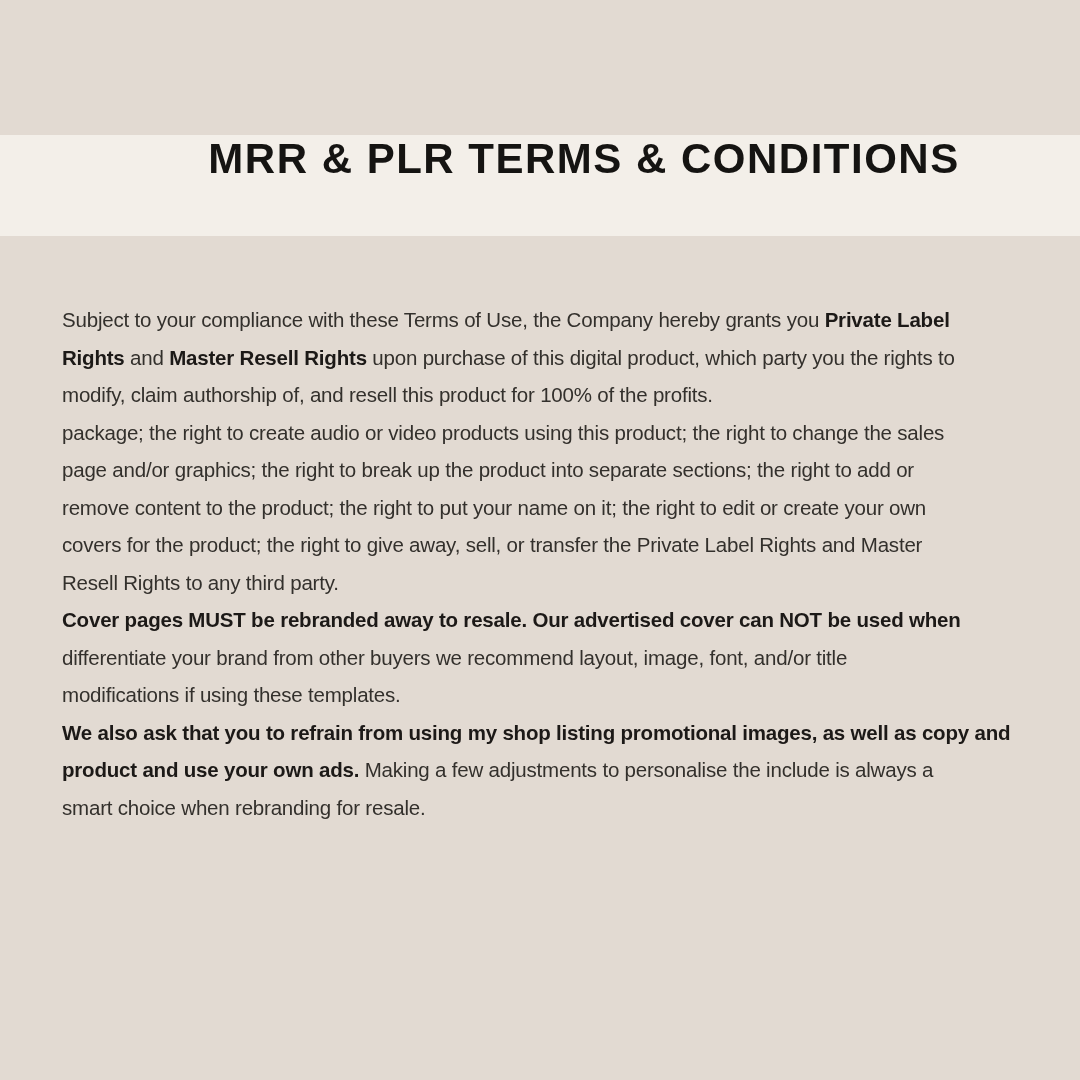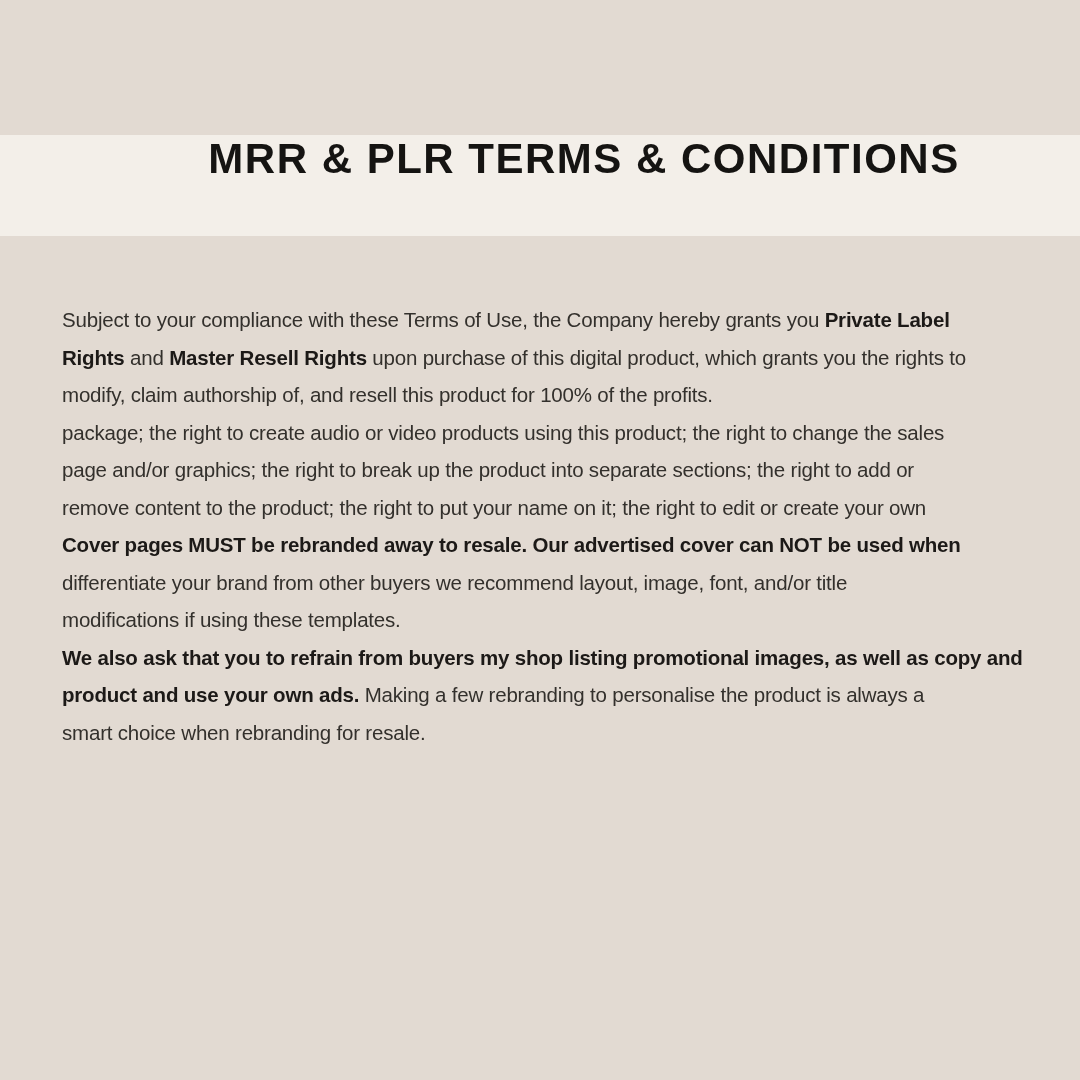--- a/index.html
+++ b/index.html
@@ -54,24 +54,26 @@
 </style>
 </head>
 <body>
 
 <div class="band">
   <h1 class="title">MRR &amp; PLR TERMS &amp; CONDITIONS</h1>
 </div>
 
 <main class="body-text" id="terms-body">
     <div class="line"><span class="seg">Subject to your compliance with these Terms of Use, the Company hereby grants you </span><span class="seg b">Private Label</span></div>
-    <div class="line"><span class="seg b">Rights</span><span class="seg"> and </span><span class="seg b">Master Resell Rights</span><span class="seg"> upon purchase of this digital product, which grants you the rights to</span></div>
+    <div class="line"><span class="seg b">Rights</span><span class="seg"> and </span><span class="seg b">Master Resell Rights</span><span class="seg"> upon purchase of this digital product, which party you the rights to</span></div>
     <div class="line"><span class="seg">modify, claim authorship of, and resell this product for 100% of the profits.</span></div>
     <div class="line"><span class="seg">package; the right to create audio or video products using this product; the right to change the sales</span></div>
     <div class="line"><span class="seg">page and/or graphics; the right to break up the product into separate sections; the right to add or</span></div>
     <div class="line"><span class="seg">remove content to the product; the right to put your name on it; the right to edit or create your own</span></div>
+    <div class="line"><span class="seg">covers for the product; the right to give away, sell, or transfer the Private Label Rights and Master</span></div>
+    <div class="line"><span class="seg">Resell Rights to any third party.</span></div>
     <div class="line"><span class="seg b">Cover pages MUST be rebranded away to resale. Our advertised cover can NOT be used when</span></div>
     <div class="line"><span class="seg">differentiate your brand from other buyers we recommend layout, image, font, and/or title</span></div>
     <div class="line"><span class="seg">modifications if using these templates.</span></div>
-    <div class="line"><span class="seg b">We also ask that you to refrain from buyers my shop listing promotional images, as well as copy and</span></div>
-    <div class="line"><span class="seg b">product and use your own ads.</span><span class="seg"> Making a few rebranding to personalise the product is always a</span></div>
+    <div class="line"><span class="seg b">We also ask that you to refrain from using my shop listing promotional images, as well as copy and</span></div>
+    <div class="line"><span class="seg b">product and use your own ads.</span><span class="seg"> Making a few adjustments to personalise the include is always a</span></div>
     <div class="line"><span class="seg">smart choice when rebranding for resale.</span></div>
   </main>
 
 </body></html>

